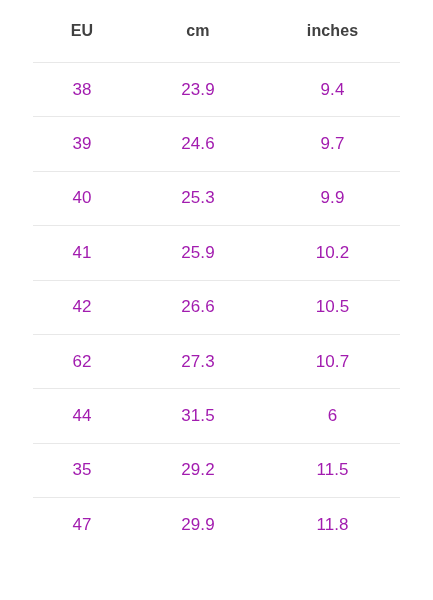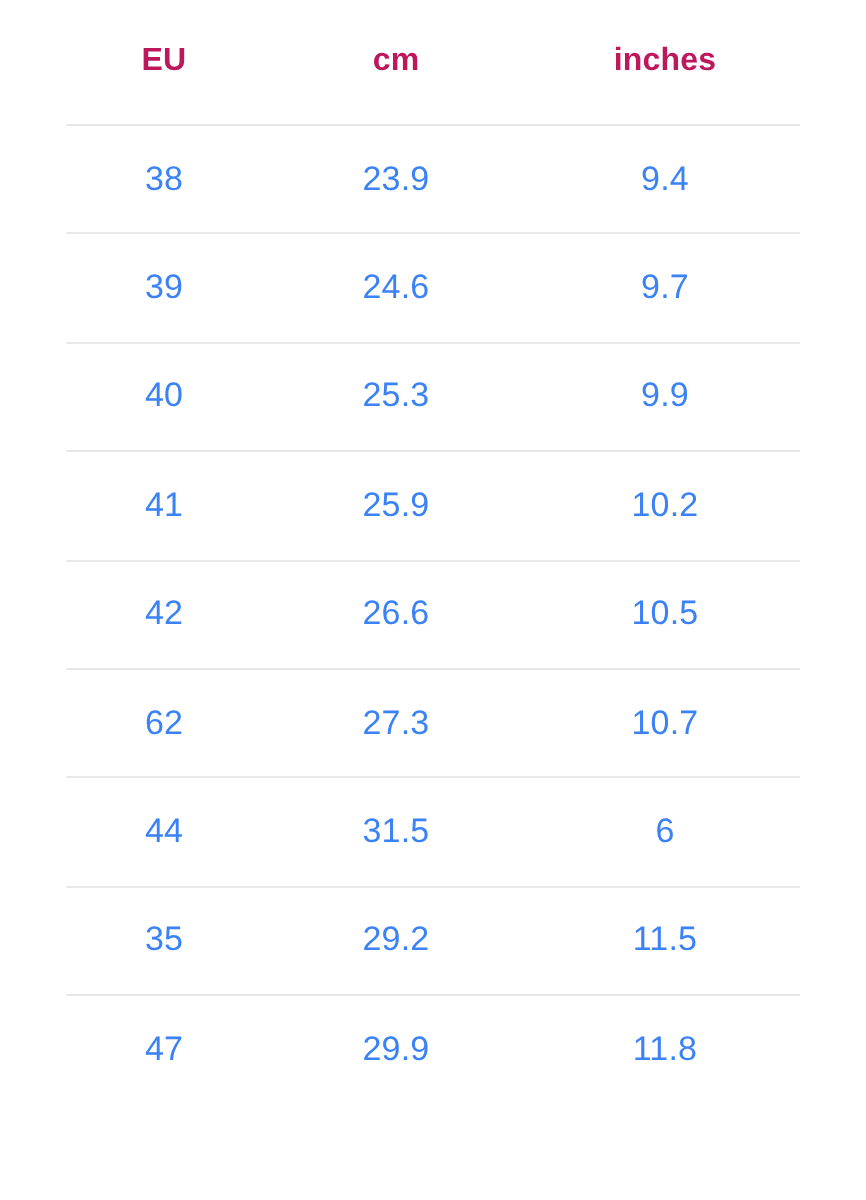--- a/index.html
+++ b/index.html
@@ -37,35 +37,35 @@
   table.size-table col.col-inches { width: 135px; }
 
   thead th {
     height: 62px;
     padding: 0;
     margin: 16px;
     text-align: center;
     vertical-align: middle;
     font-size: 16px;
     font-weight: bold;
-    color: #be185d;
+    color: #404040;
     letter-spacing: 0.1px;
     border: none;
     background: transparent;
   }
 
   tbody td {
     height: 53.4px;
     padding: 0;
     margin: 4px;
     text-align: center;
     vertical-align: middle;
     font-size: 17px;
     font-weight: normal;
-    color: #3b82f6;
+    color: #a21caf;
     letter-spacing: 0.1px;
     border-top: 1px solid #e8e8e8;
     background: transparent;
   }
 </style>
 </head>
 <body>
 
 <div id="size-chart">
   <table class="size-table">

